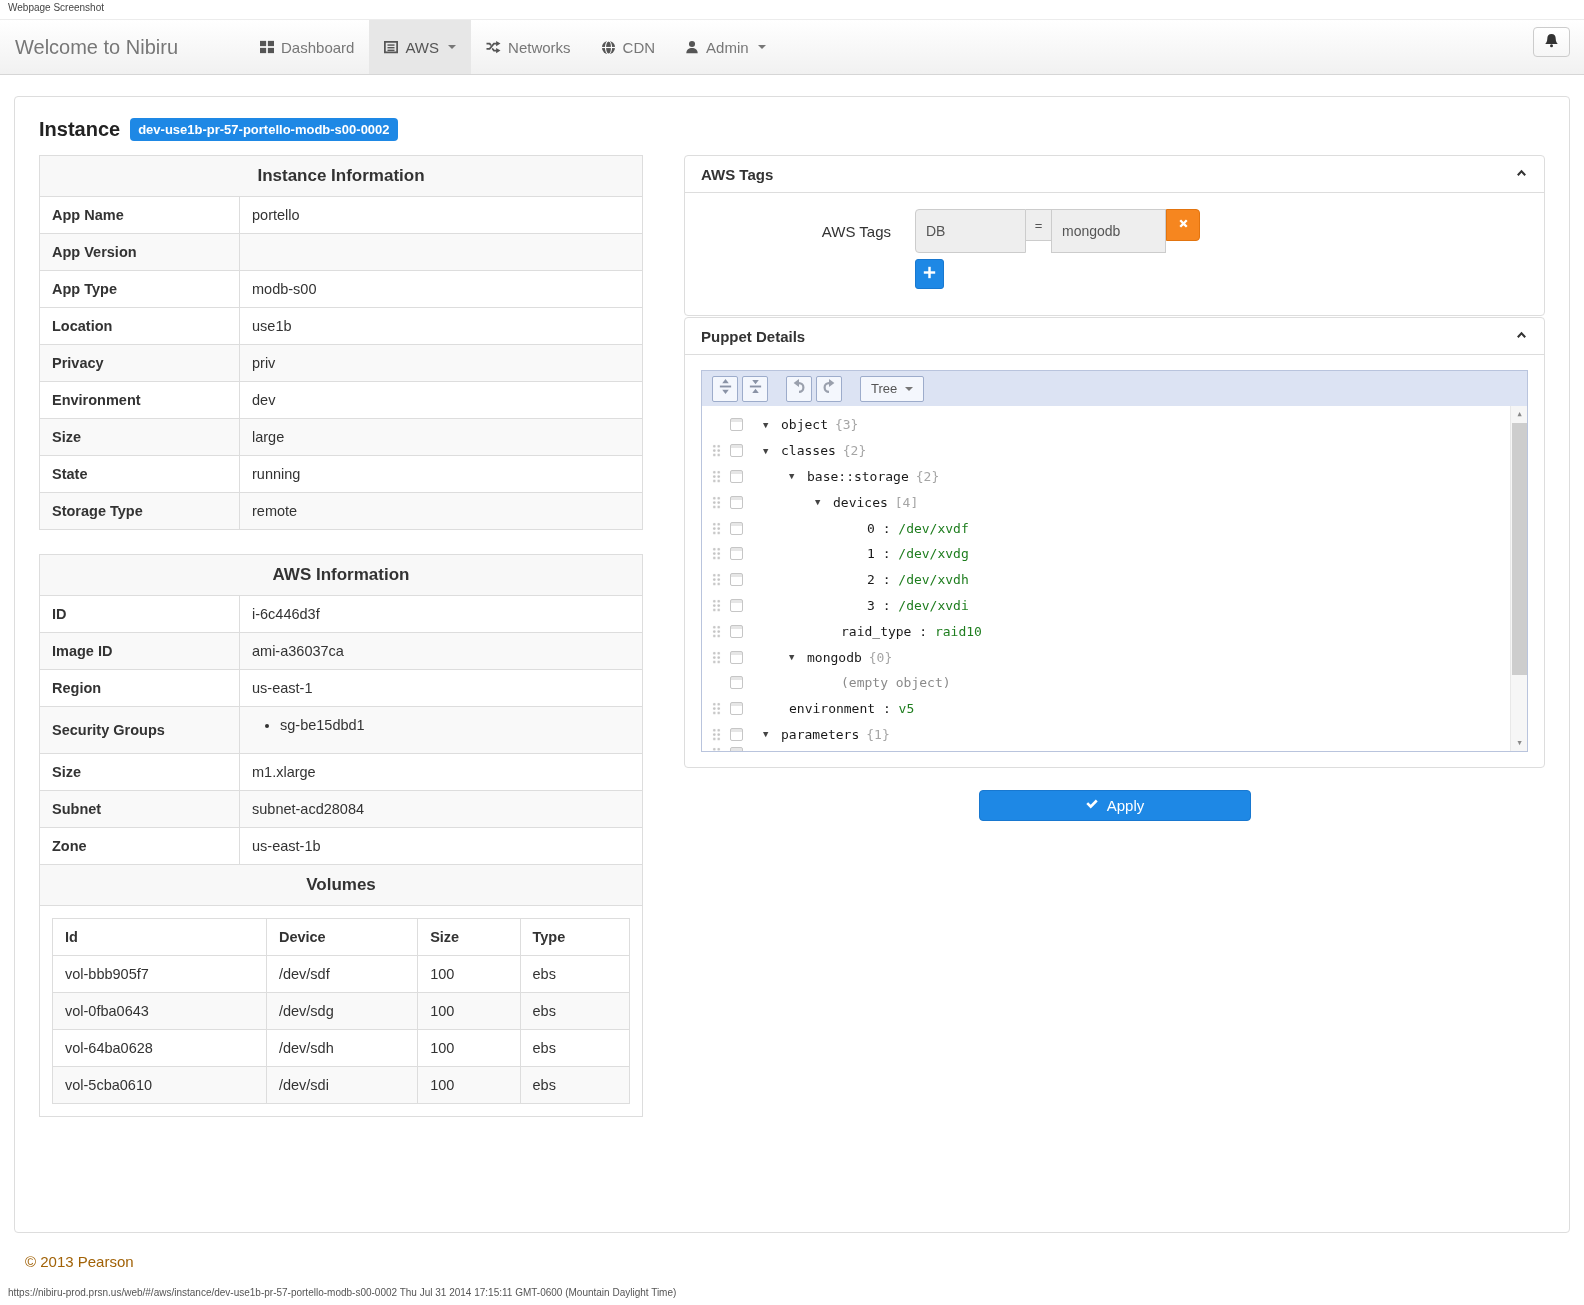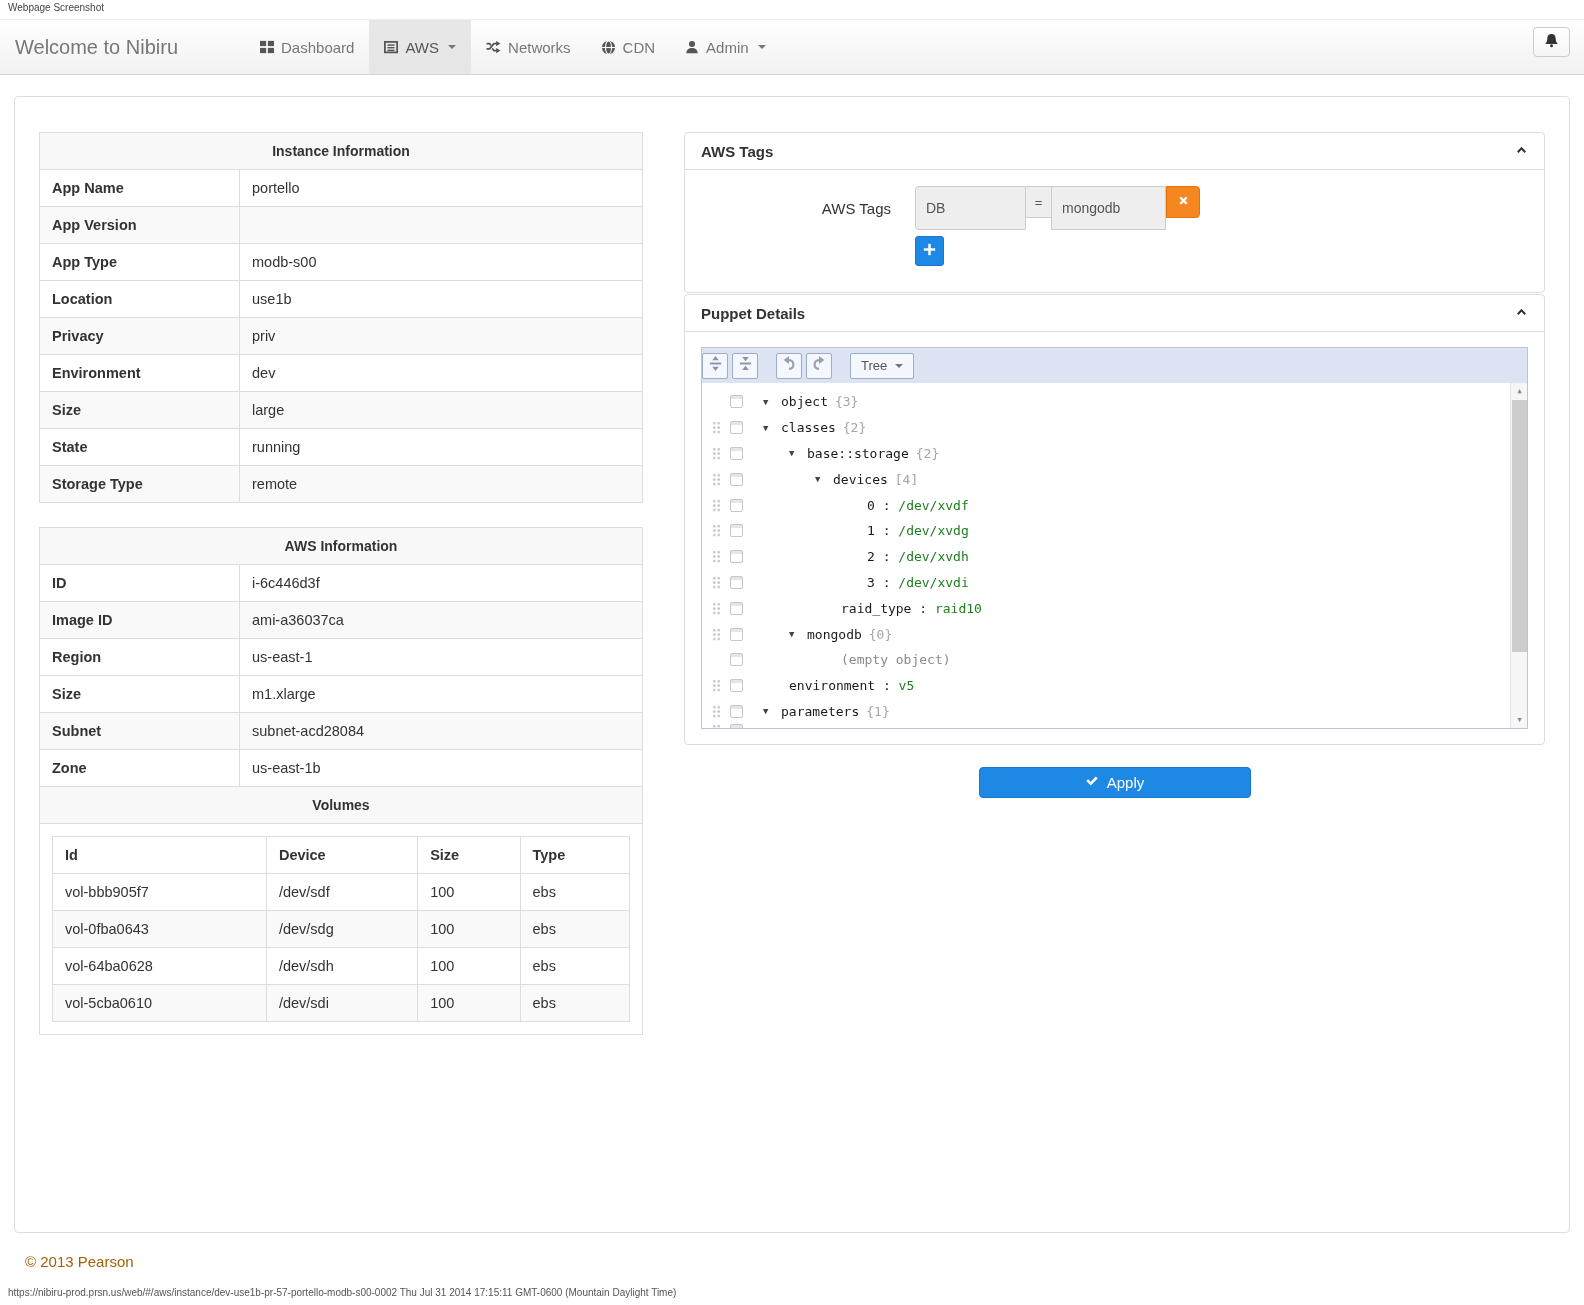--- a/index.html
+++ b/index.html
@@ -24,21 +24,21 @@
   .page-title { font-size:20px; font-weight:bold; color:#222; }
   .badge { background:#1e88e5; color:#fff; font-size:13px; font-weight:bold; padding:4px 8px; border-radius:4px; }
 
   .cols { display:flex; margin-top:14px; }
   .left-col { width:604px; flex:none; }
   .right-col { flex:1; margin-left:41px; }
 
   
   table.kv { width:604px; border-collapse:collapse; font-size:14.5px; color:#333; margin-bottom:24px; }
   table.kv th, table.kv td { border:1px solid #ddd; }
-  th.tbl-title { text-align:center; font-weight:bold; font-size:14px; padding:10px; background:#f8f8f8; }
+  th.tbl-title { text-align:center; font-weight:bold; font-size:17px; padding:10px; background:#f8f8f8; }
   td.k { font-weight:bold; width:200px; padding:10px 12px; }
   td.v { padding:10px 12px; }
   tr.alt { background:#f9f9f9; }
   td.v ul { margin:0 0 10px 0; padding-left:28px; }
   td.v li { padding:0; }
 
   td.vol-pad { padding:12px; }
   table.vols { width:100%; border-collapse:collapse; }
   table.vols th, table.vols td { border:1px solid #ddd; padding:10px 12px; font-size:14.5px; color:#333; text-align:left; }
   table.vols th { font-weight:bold; }
@@ -58,21 +58,21 @@
   input.tag-in { height:32px; background:#eee; border:1px solid #ccc; padding:21px 10px; font-size:14px; color:#555; font-family:inherit; outline:none; }
   .tag-key { width:111px; border-radius:4px 0 0 4px; }
   .tag-eq { width:25px; height:32px; background:#eee; border-top:1px solid #ccc; border-bottom:1px solid #ccc; color:#555; font-size:13px; display:flex; align-items:center; justify-content:center; }
   .tag-val { width:115px; }
   .btn-x { width:34px; height:32px; background:#f6861f; border:1px solid #e2740f; border-radius:0 4px 4px 0; display:flex; align-items:center; justify-content:center; cursor:pointer; }
   .btn-plus { width:29px; height:30px; background:#1e88e5; border:1px solid #1878d0; border-radius:3px; margin:6px 0 0 214px; display:flex; align-items:center; justify-content:center; cursor:pointer; }
 
   
   .puppet-body { padding:15px 16px; }
   .jeditor { border:1px solid #b9c4dd; }
-  .je-menu { background:#dce3f3; height:35px; padding:4px 0; display:flex; align-items:center; }
+  .je-menu { background:#dce3f3; height:35px; padding:4px 10px; display:flex; align-items:center; }
   .je-btn { width:26px; height:26px; background:#f4f7fd; border:1px solid #9daccb; border-radius:2px; margin-right:4px; display:flex; align-items:center; justify-content:center; cursor:pointer; }
   .je-btn.sep { margin-left:14px; }
   .je-mode { height:26px; padding:0 10px; margin-left:14px; background:#f4f7fd; border:1px solid #9daccb; border-radius:2px; font-size:13px; color:#555; display:flex; align-items:center; gap:6px; cursor:pointer; }
   .je-mode .caret { border-top-color:#777; }
   .je-tree { position:relative; height:345px; background:#fff; overflow:hidden; font-family:"DejaVu Sans Mono", monospace; font-size:13px; padding-top:6px; }
   .jrow { display:flex; align-items:center; height:25.8px; }
   .jrow.partial { height:9px; overflow:hidden; align-items:flex-start; }
   .handle { flex:none; width:9px; height:13px; margin-left:10px; background-image:radial-gradient(circle,#c4c4c4 1.1px,transparent 1.4px); background-size:4.5px 4.4px; }
   .handle.none { background:none; }
   .ctx { flex:none; width:13px; height:13px; margin-left:9px; border:1px solid #c6c6c6; border-radius:2px; background:linear-gradient(#e6e6e6 3px, #fff 3px); cursor:pointer; }
@@ -160,20 +160,24 @@
   </div>
   <div class="bell-btn">
     <span><svg width="15" height="15" viewBox="0 0 16 16" fill="#333">
           <path d="M8 1 c-3 0-4.5 2.2-4.5 5 0 3.5-1.5 4.8-2.2 5.6 H14.7 c-0.7-0.8-2.2-2.1-2.2-5.6 0-2.8-1.5-5-4.5-5 Z"></path>
           <circle cx="8" cy="13.6" r="1.6"></circle>
         </svg></span>
   </div>
 </div>
 
 <div class="main">
+  <div class="hrow">
+    <span class="page-title">Instance</span>
+    <span class="badge">dev-use1b-pr-57-portello-modb-s00-0002</span>
+  </div>
 
   <div class="cols">
     <div class="left-col">
 
       <table class="kv">
         <thead>
             <tr>
               <th class="tbl-title" colspan="2">Instance Information</th>
             </tr>
           </thead>
@@ -228,20 +232,28 @@
               <td class="k">ID</td>
               <td class="v">i-6c446d3f</td>
             </tr>
           <tr class="alt">
               <td class="k">Image ID</td>
               <td class="v">ami-a36037ca</td>
             </tr>
           <tr>
               <td class="k">Region</td>
               <td class="v">us-east-1</td>
+            </tr>
+          <tr class="alt">
+              <td class="k">Security Groups</td>
+              <td class="v">
+                <ul>
+                  <li>sg-be15dbd1</li>
+                </ul>
+              </td>
             </tr>
           <tr>
               <td class="k">Size</td>
               <td class="v">m1.xlarge</td>
             </tr>
           <tr class="alt">
               <td class="k">Subnet</td>
               <td class="v">subnet-acd28084</td>
             </tr>
           <tr>

